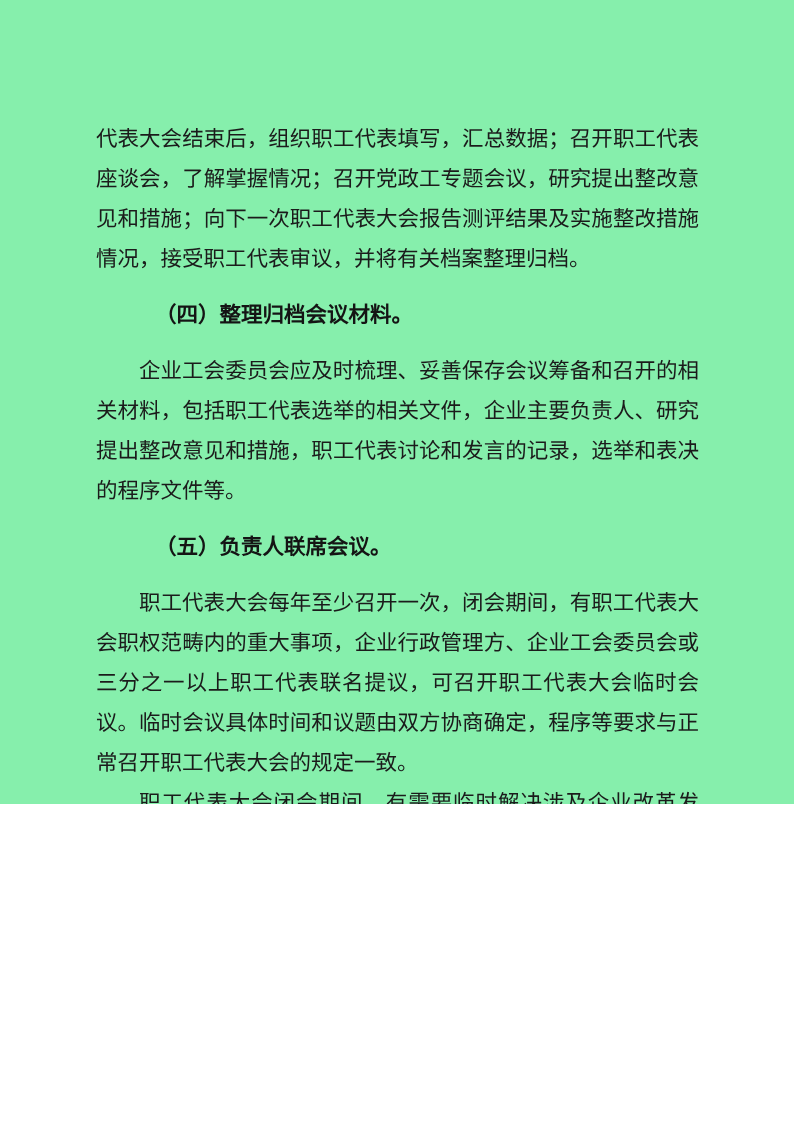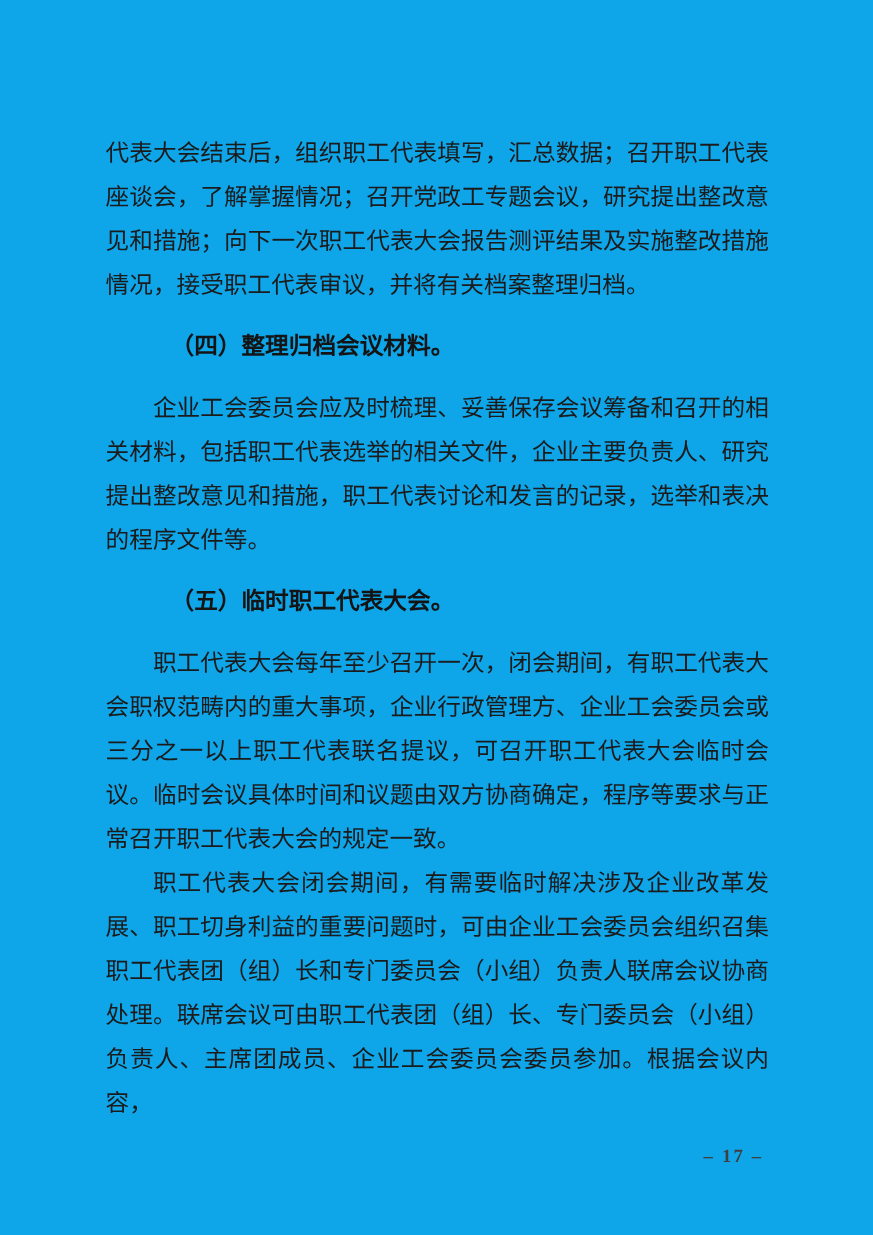--- a/index.html
+++ b/index.html
@@ -3,23 +3,23 @@
 <meta charset="utf-8">
 <style>
   html, body {
     margin: 0;
     padding: 0;
     background: #ffffff;
   }
   .page {
     position: relative;
     width: 794px;
-    height: 1123px;
+    height: 804px;
     margin: 0 auto;
-    background: #0ea5e9;
+    background: #86efac;
     overflow: hidden;
     font-family: "Liberation Serif", "DejaVu Serif", serif;
   }
   .content {
     position: absolute;
     left: 96px;
     top: 119px;
     width: 603px;
     font-size: 21.5px;
     line-height: 40px;
@@ -53,19 +53,19 @@
   }
 </style>
 </head>
 <body>
 
 <div class="page">
   <div class="content">
     <p class="para continuation">代表大会结束后，组织职工代表填写，汇总数据；召开职工代表座谈会，了解掌握情况；召开党政工专题会议，研究提出整改意见和措施；向下一次职工代表大会报告测评结果及实施整改措施情况，接受职工代表审议，并将有关档案整理归档。</p>
     <p class="heading">（四）整理归档会议材料。</p>
     <p class="para">企业工会委员会应及时梳理、妥善保存会议筹备和召开的相关材料，包括职工代表选举的相关文件，企业主要负责人、研究提出整改意见和措施，职工代表讨论和发言的记录，选举和表决的程序文件等。</p>
-    <p class="heading">（五）临时职工代表大会。</p>
+    <p class="heading">（五）负责人联席会议。</p>
     <p class="para">职工代表大会每年至少召开一次，闭会期间，有职工代表大会职权范畴内的重大事项，企业行政管理方、企业工会委员会或三分之一以上职工代表联名提议，可召开职工代表大会临时会议。临时会议具体时间和议题由双方协商确定，程序等要求与正常召开职工代表大会的规定一致。</p>
     <p class="para">职工代表大会闭会期间，有需要临时解决涉及企业改革发展、职工切身利益的重要问题时，可由企业工会委员会组织召集职工代表团（组）长和专门委员会（小组）负责人联席会议协商处理。联席会议可由职工代表团（组）长、专门委员会（小组）负责人、主席团成员、企业工会委员会委员参加。根据会议内容，</p>
   </div>
 
   <div class="page-number">– 17 –</div>
 </div>
 
 </body></html>

